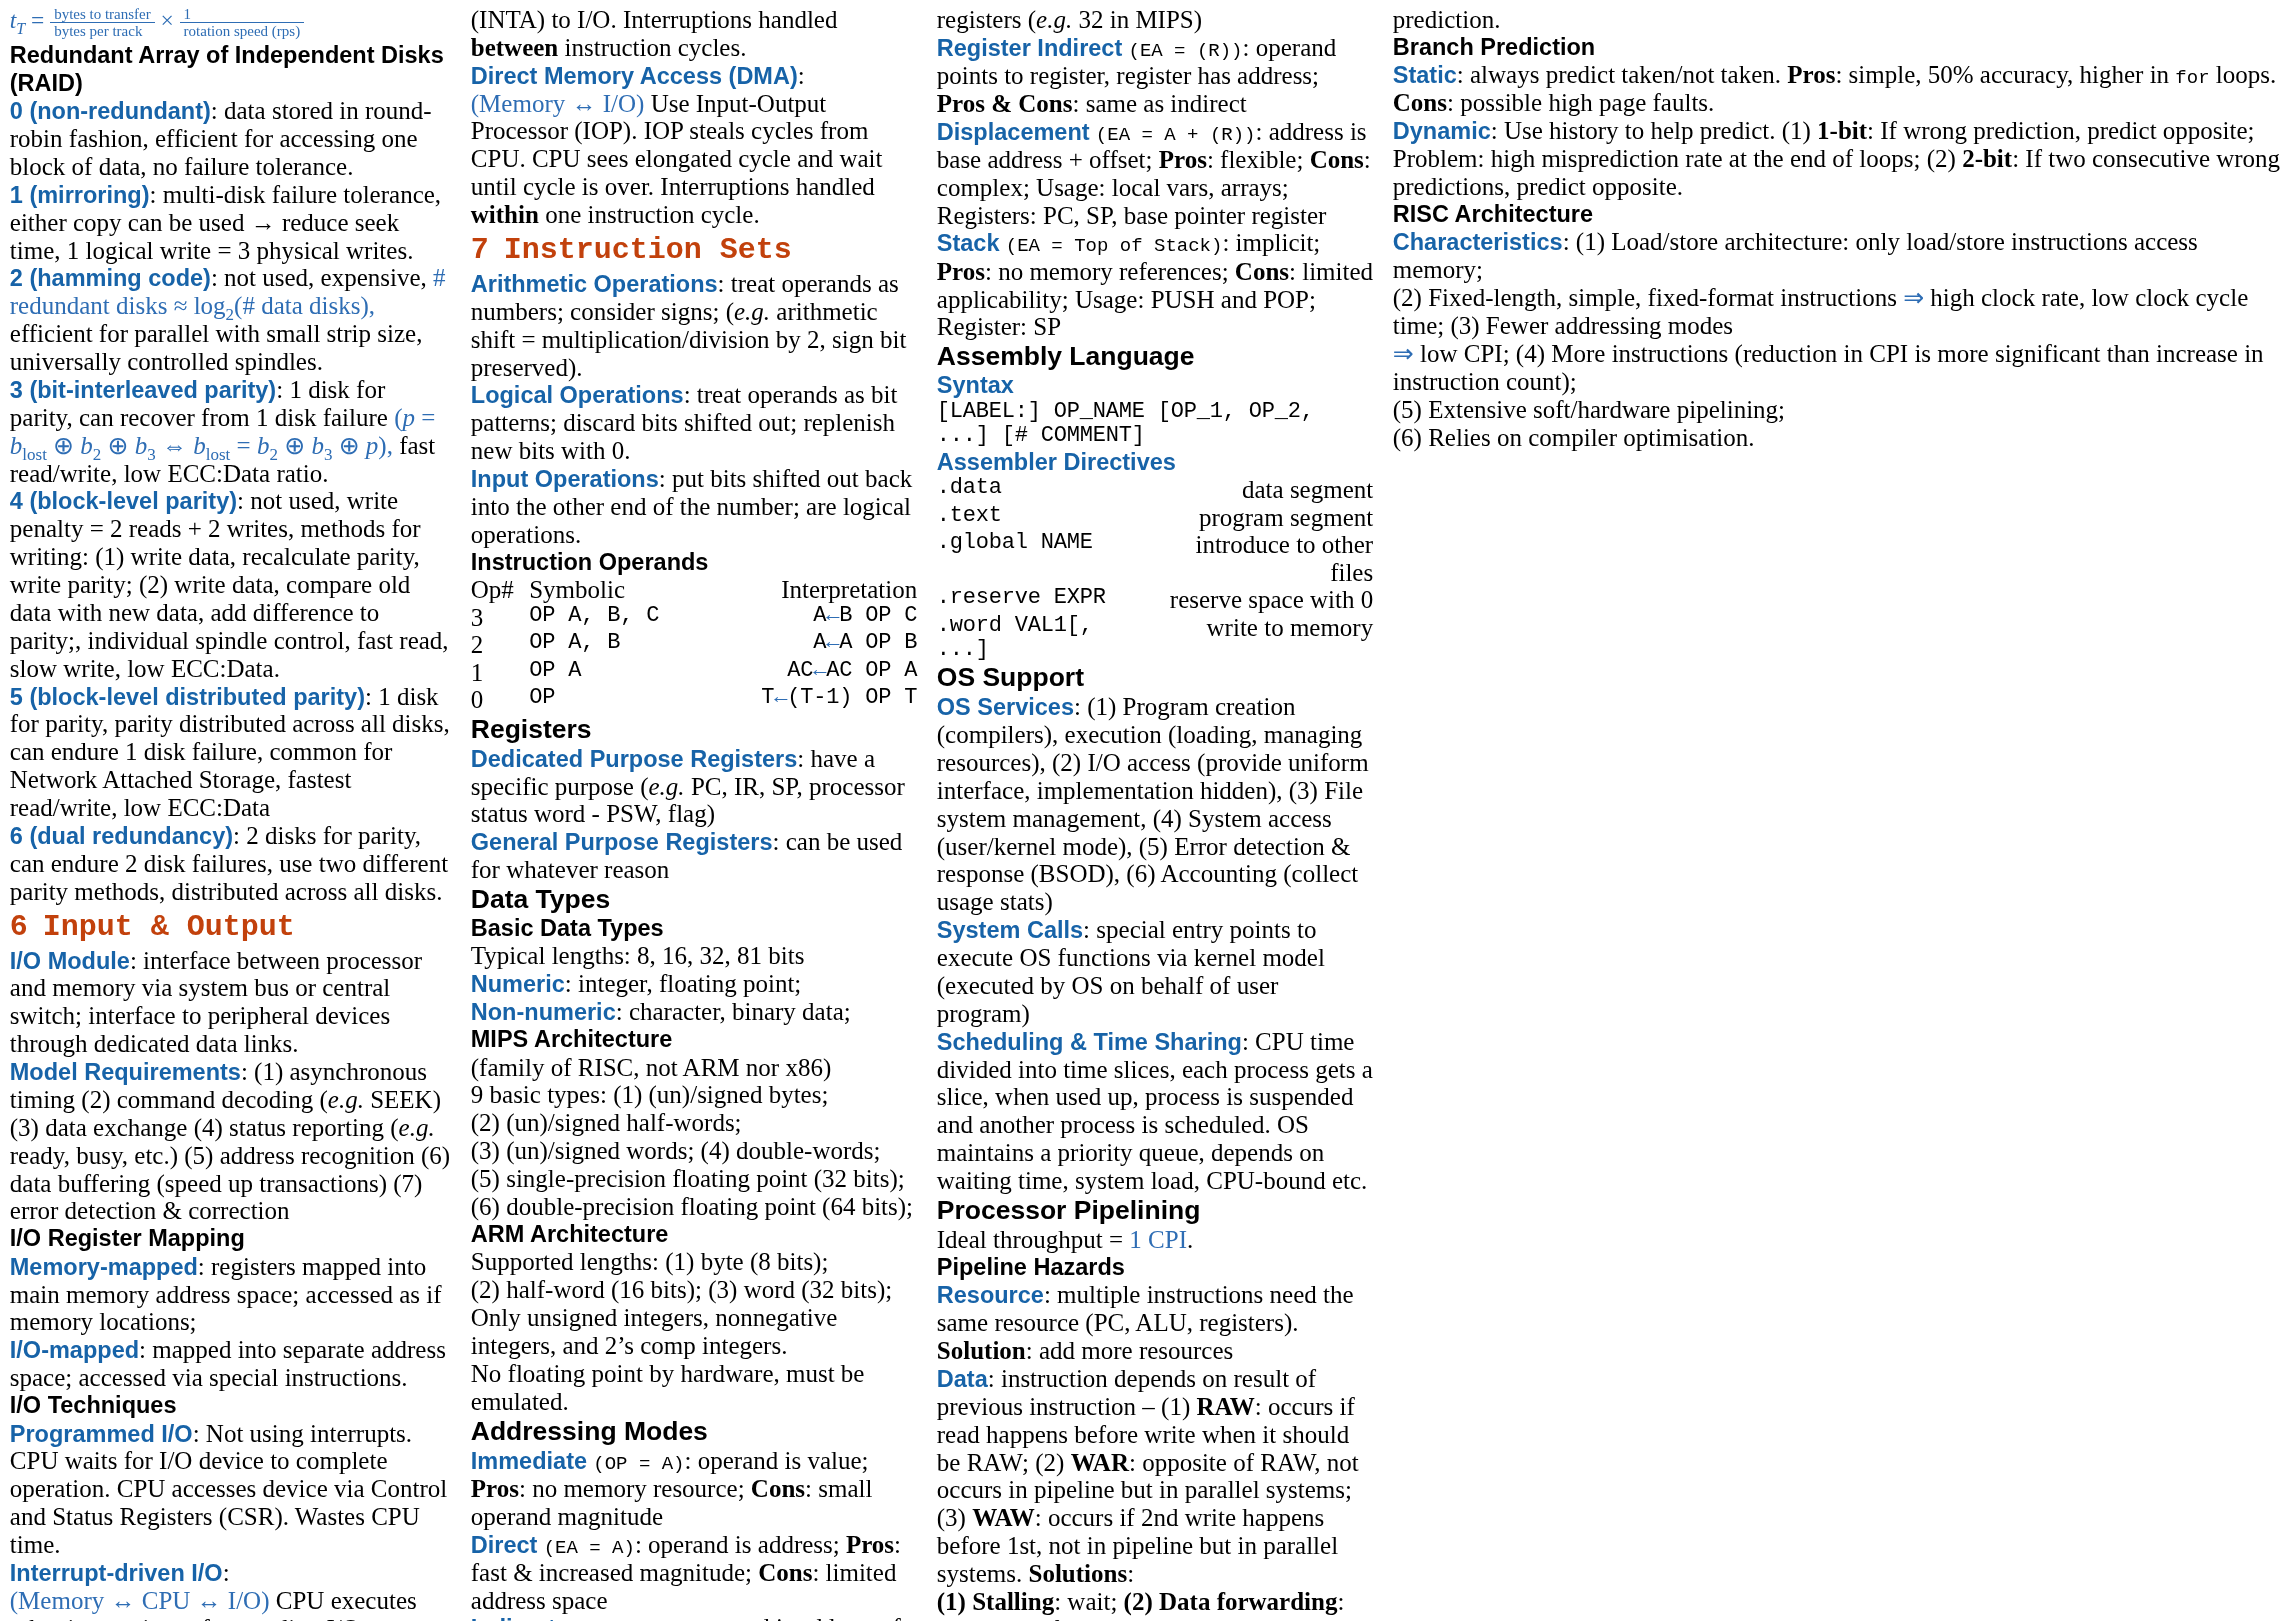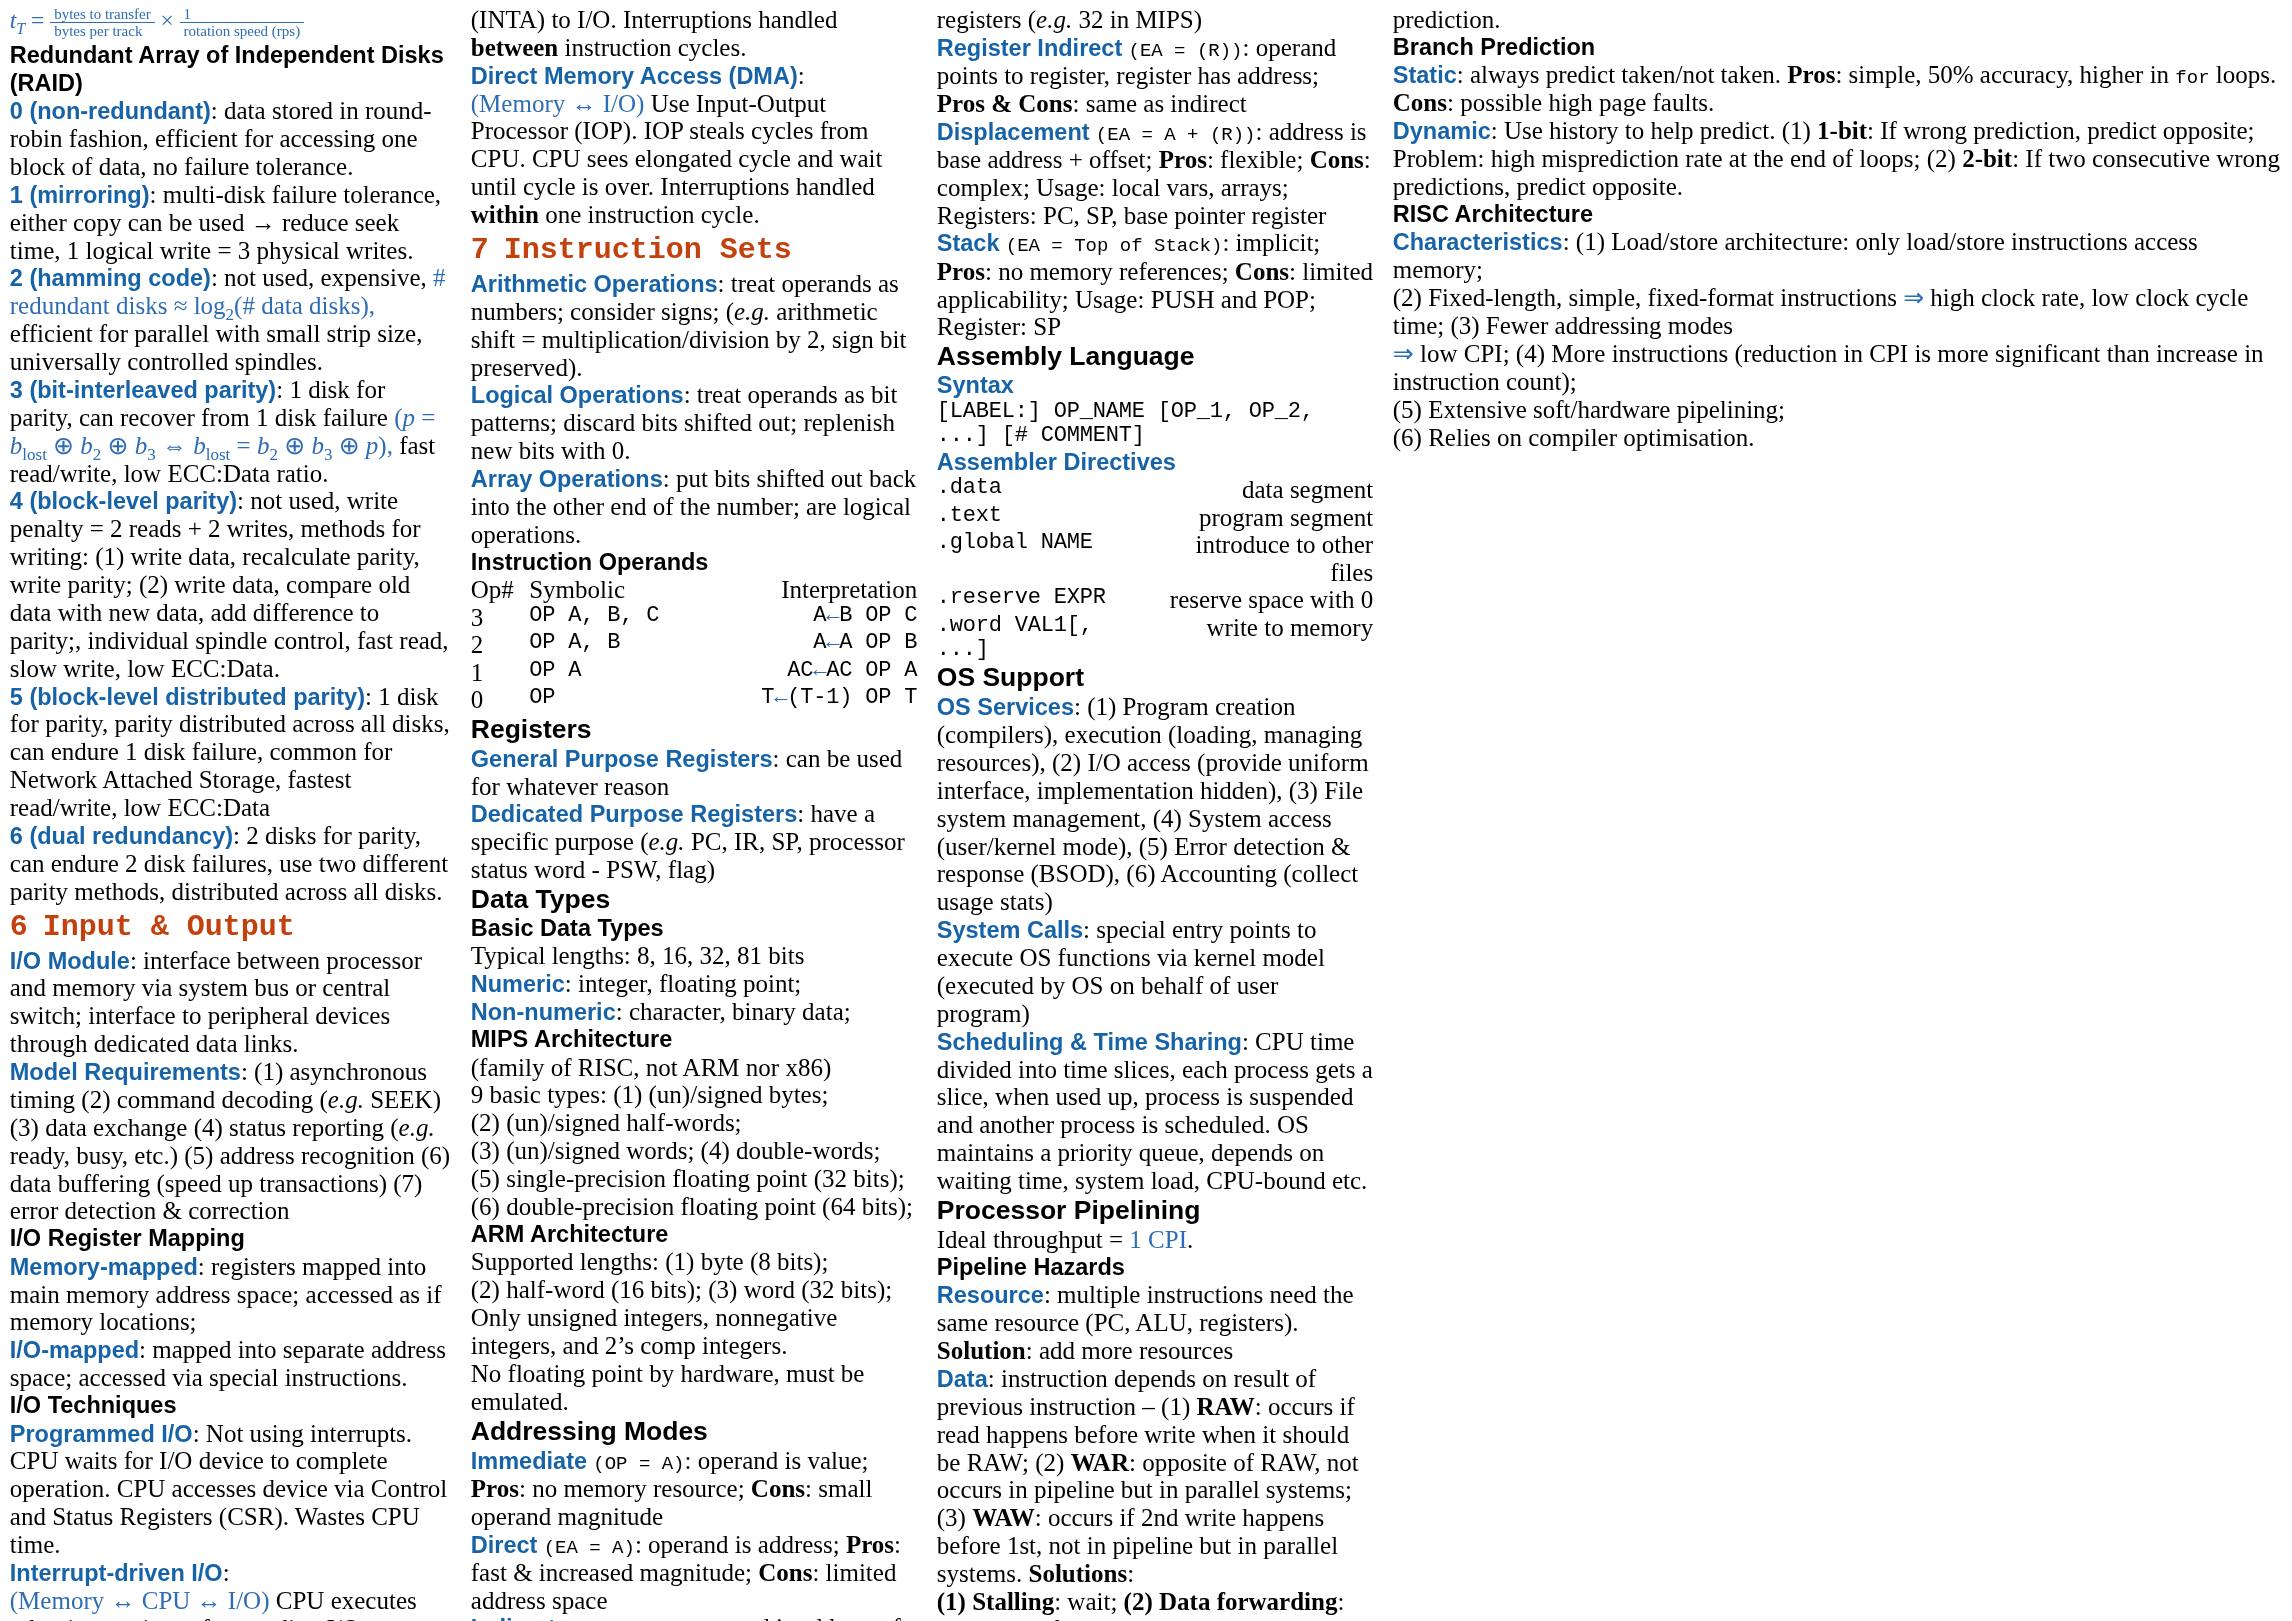--- a/index.html
+++ b/index.html
@@ -90,21 +90,21 @@
 
     <p><span>(INTA) to I/O. Interruptions handled </span><b>between</b><span> instruction cycles.</span></p>
 
     <p><span class="lbl">Direct Memory Access (DMA)</span><span>:</span><br>
       <span class="m">(Memory ↔ I/O)</span><span> Use Input-Output Processor (IOP). IOP steals cycles from CPU. CPU sees elongated cycle and wait until cycle is over. Interruptions handled </span><b>within</b><span> one instruction cycle.</span></p>
 
     <p class="sec"><span class="num">7</span><span>Instruction Sets</span></p>
 
     <p><span class="lbl">Arithmetic Operations</span><span>: treat operands as numbers; consider signs; (</span><i>e.g.</i><span> arithmetic shift = multiplication/division by 2, sign bit preserved).</span></p>
     <p><span class="lbl">Logical Operations</span><span>: treat operands as bit patterns; discard bits shifted out; replenish new bits with 0.</span></p>
-    <p><span class="lbl">Array Operations</span><span>: put bits shifted out back into the other end of the number; are logical operations.</span></p>
+    <p><span class="lbl">Input Operations</span><span>: put bits shifted out back into the other end of the number; are logical operations.</span></p>
 
     <p class="sub">Instruction Operands</p>
     <table class="tbl">
       <tbody>
           <tr>
         <td>Op#</td>
         <td>Symbolic</td>
         <td class="r">Interpretation</td>
       </tr>
       <tr>
@@ -124,22 +124,22 @@
       </tr>
       <tr>
         <td>0</td>
         <td class="c">OP</td>
         <td class="r c"><span>T</span><span class="arr">←</span><span>(T-1) OP T</span></td>
       </tr>
     </tbody>
       </table>
 
     <p class="sub big">Registers</p>
+    <p><span class="lbl">Dedicated Purpose Registers</span><span>: have a specific purpose (</span><i>e.g.</i><span> PC, IR, SP, processor status word - PSW, flag)</span></p>
     <p><span class="lbl">General Purpose Registers</span><span>: can be used for whatever reason</span></p>
-    <p><span class="lbl">Dedicated Purpose Registers</span><span>: have a specific purpose (</span><i>e.g.</i><span> PC, IR, SP, processor status word - PSW, flag)</span></p>
 
     <p class="sub big">Data Types</p>
     <p class="sub">Basic Data Types</p>
     <p>Typical lengths: 8, 16, 32, 81 bits</p>
     <p><span class="lbl">Numeric</span><span>: integer, floating point;</span></p>
     <p><span class="lbl">Non-numeric</span><span>: character, binary data;</span></p>
 
     <p class="sub">MIPS Architecture</p>
     <p style="white-space:pre-line">(family of RISC, not ARM nor x86)
 9 basic types: (1) (un)/signed bytes;

